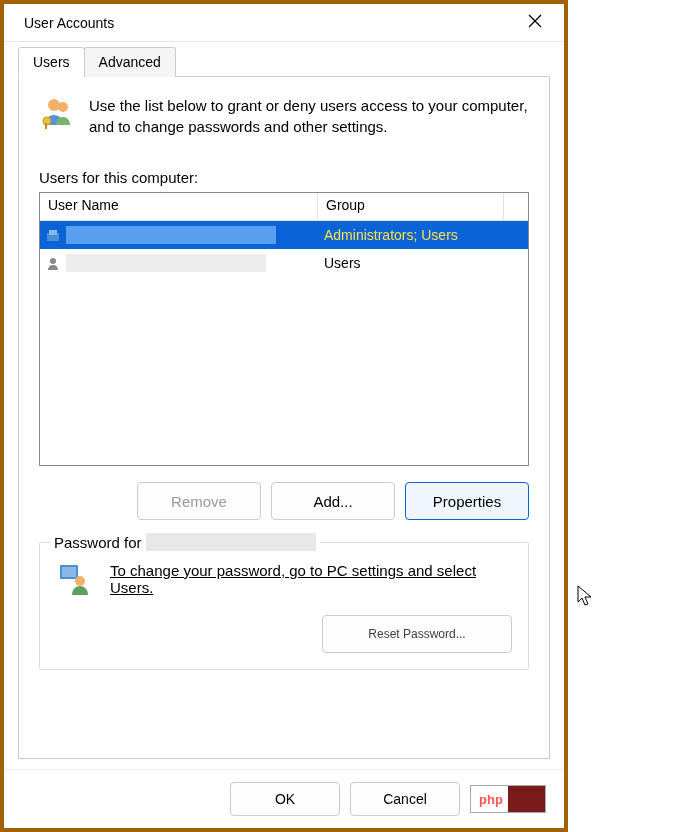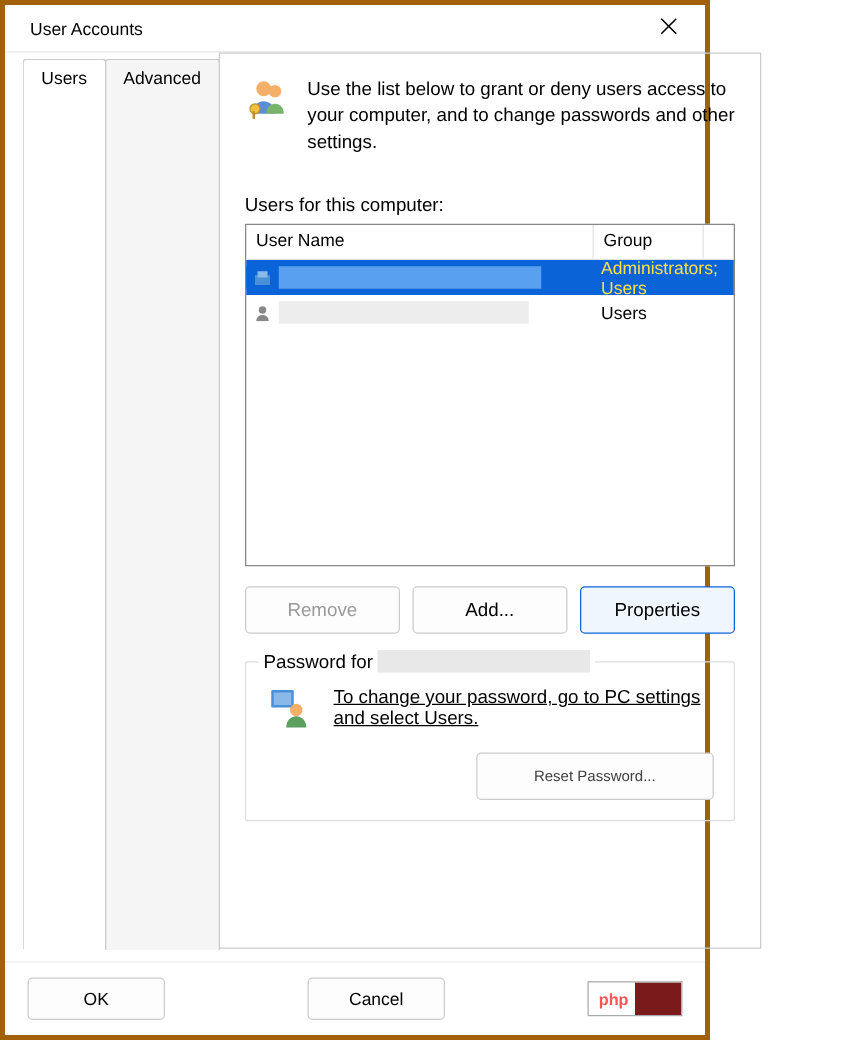--- a/index.html
+++ b/index.html
@@ -1,21 +1,21 @@
 <!DOCTYPE html>
 <html><head>
   <meta charset="utf-8">
   <style>
     * { box-sizing: border-box; font-family: 'Segoe UI', Tahoma, sans-serif; }
     body { margin: 0; background: #fff; width: 678px; height: 832px; }
     .dialog { width: 568px; height: 832px; border: 4px solid #a16207; display: flex; flex-direction: column; background: #fff; }
     .titlebar { height: 38px; display: flex; align-items: center; padding: 0 12px; border-bottom: 1px solid #e8e8e8; }
     .titlebar-title { flex: 1; font-size: 14px; color: #000; padding-left: 8px; }
     .close-btn { font-size: 18px; color: #000; cursor: pointer; padding: 4px 10px; }
-    .content { flex: 1; padding: 0 14px 10px 14px; display: flex; flex-direction: row; }
+    .content { flex: 1; padding: 0 14px 10px 14px; display: flex; flex-direction: column; }
     .tabs { display: flex; margin-top: 4px; position: relative; top: 1px; z-index: 2; }
     .tab { padding: 6px 14px; font-size: 14px; border: 1px solid #ccc; border-bottom: none; margin-right: -1px; background: #fff; border-radius: 3px 3px 0 0; cursor: pointer; }
     .tab.active { background: #fff; border-bottom: 1px solid #fff; }
     .tab.inactive { background: #f5f5f5; }
     .tab-panel { border: 1px solid #ccc; flex: 1; padding: 18px 20px; display: flex; flex-direction: column; position: relative; z-index: 1; }
     .intro-row { display: flex; align-items: flex-start; gap: 14px; margin-bottom: 18px; }
     .intro-icon { width: 36px; height: 36px; flex-shrink: 0; }
     .intro-text { font-size: 15px; color: #000; line-height: 1.4; }
     .list-label { font-size: 15px; margin: 14px 0 6px 0; }
     .listview { border: 1px solid #888; height: 274px; background: #fff; }
@@ -37,21 +37,21 @@
     .btn.disabled { color: #9a9a9a; }
     .btn.focused { border: 1.5px solid #0a64d8; background: #f0f6fd; }
     .fieldset { border: 1px solid #ddd; border-radius: 2px; margin-top: 22px; padding: 12px 16px 16px 16px; position: relative; }
     .fieldset-legend { position: absolute; top: -10px; left: 10px; background: #fff; padding: 0 4px; font-size: 15px; display: flex; align-items: center; gap: 4px; }
     .redact-legend { display: inline-block; width: 170px; height: 18px; background: #e8e8e8; }
     .pw-row { display: flex; align-items: center; gap: 18px; margin-top: 6px; text-decoration: underline; }
     .pw-icon { width: 36px; height: 36px; flex-shrink: 0; }
     .pw-text { font-size: 15px; }
     .pw-btn-row { display: flex; justify-content: flex-end; margin-top: 18px; }
     .btn-wide { width: 190px; height: 38px; border: 1px solid #ccc; background: #fdfdfd; border-radius: 4px; font-size: 12px; color: #404040; }
-    .footer { display: flex; justify-content: space-between; gap: 10px; padding: 12px 18px; border-top: 1px solid #eee; align-items: center; }
+    .footer { display: flex; justify-content: flex-end; gap: 10px; padding: 12px 18px; border-top: 1px solid #eee; align-items: center; }
     .footer .btn { width: 110px; height: 34px; font-size: 14px; }
     .php-badge { width: 76px; height: 28px; display: flex; align-items: center; justify-content: flex-start; padding-left: 8px; color: #f55; background: linear-gradient(to right, #fefefe 0%, #fefefe 50%, #7a1a1a 50%, #7a1a1a 100%); font-weight: bold; font-size: 13px; border: 1px solid #aaa; }
     .cursor { position: absolute; pointer-events: none; }
   </style>
 </head>
 <body>
 
 <div class="dialog">
 
   <div class="titlebar">

